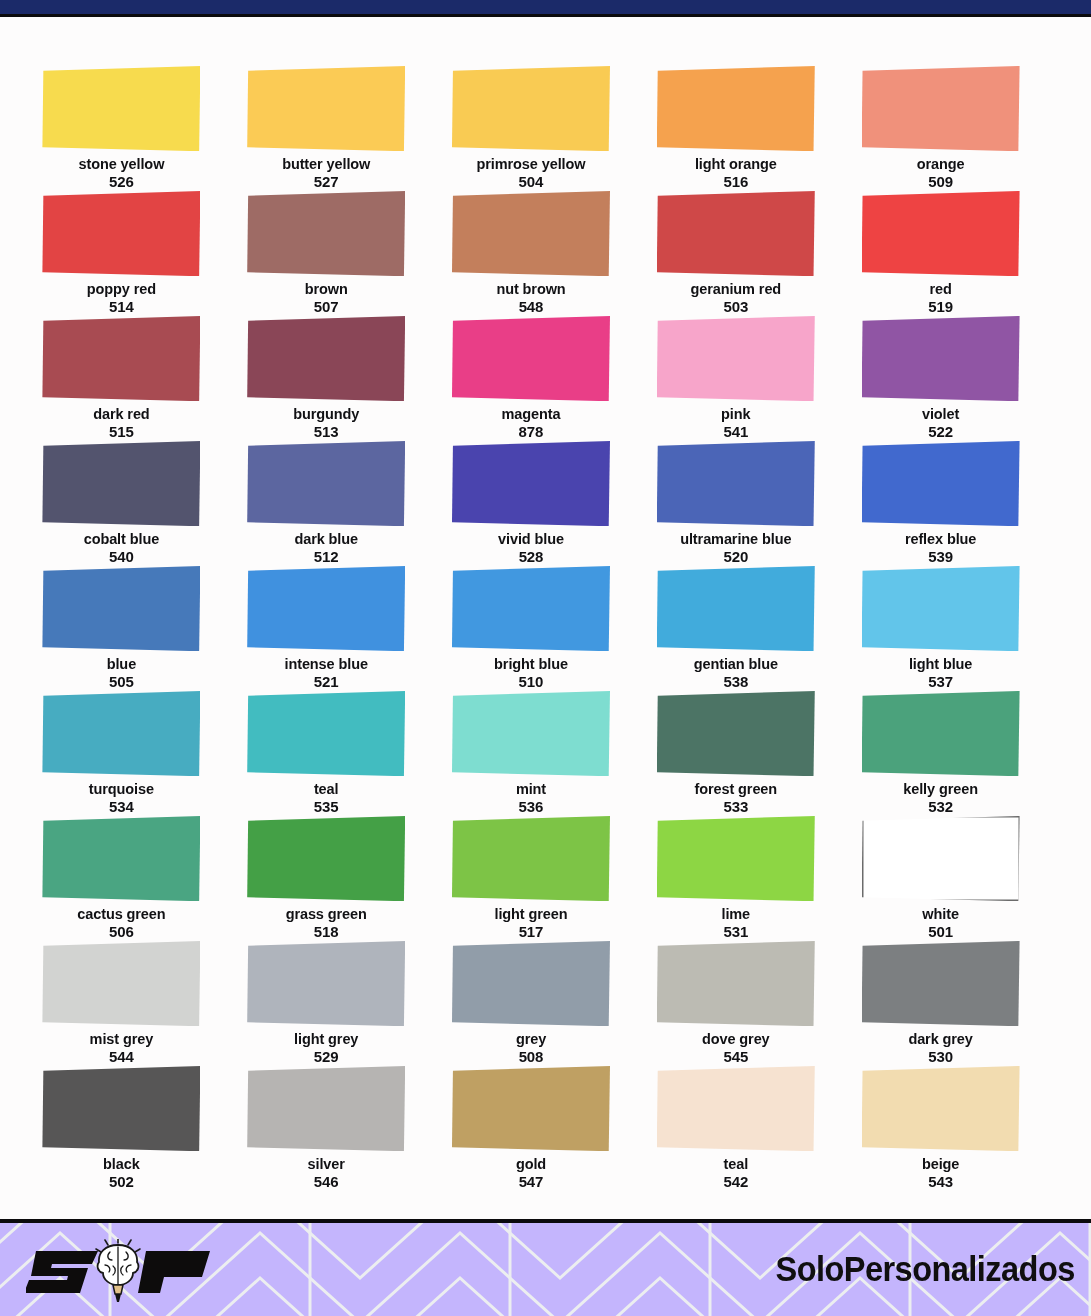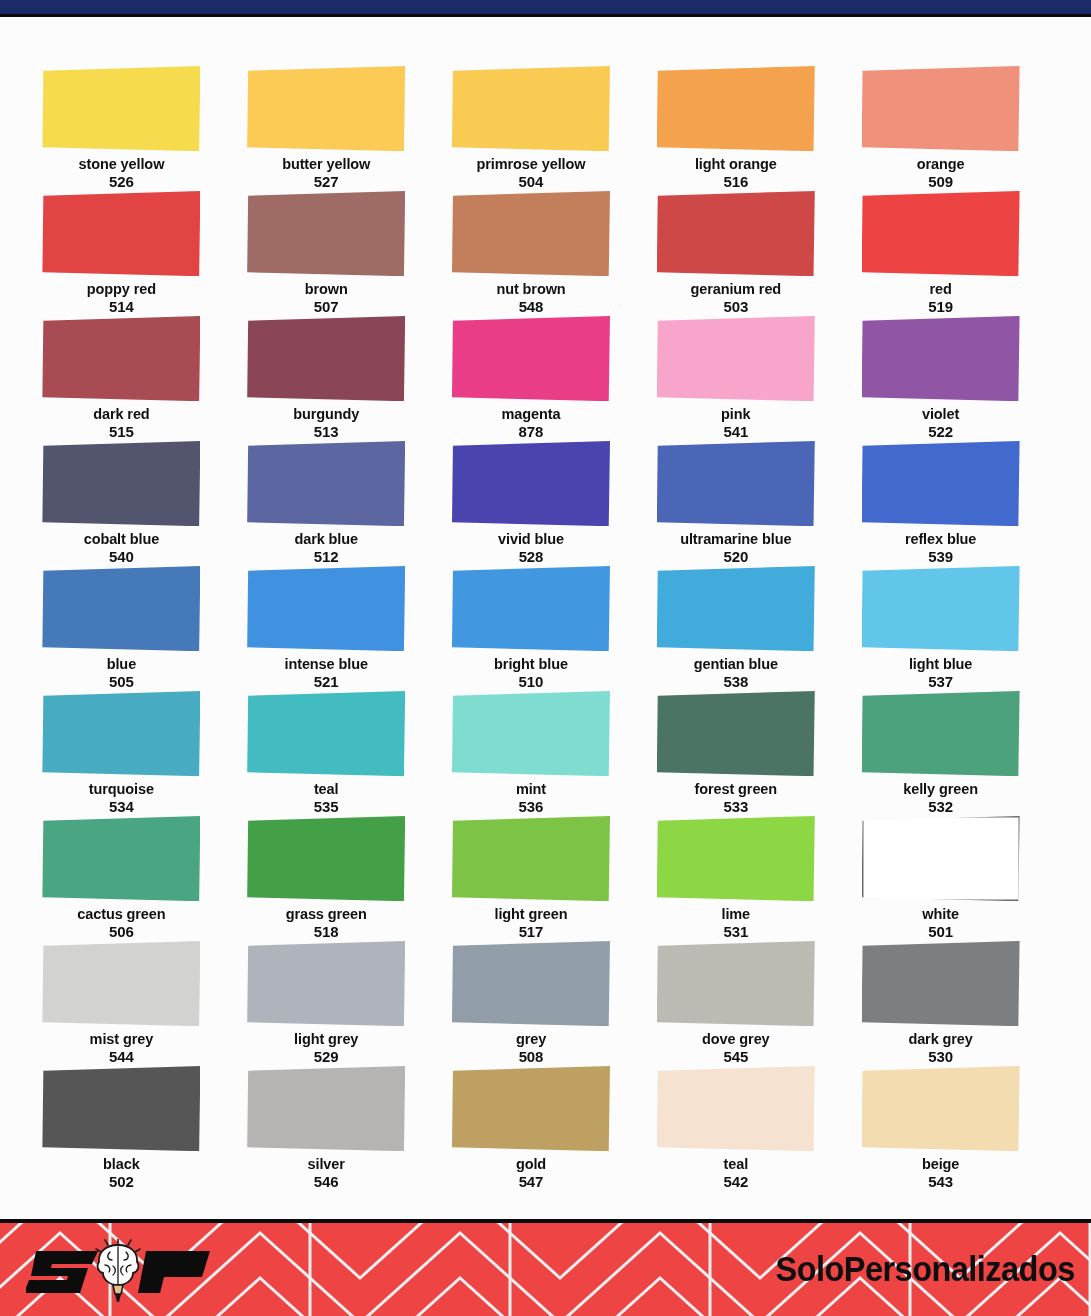--- a/index.html
+++ b/index.html
@@ -103,21 +103,21 @@
     width: 1091px;
     height: 4px;
     background: #0b0b0d;
   }
 
   #footer {
     position: absolute;
     left: 0; top: 1223px;
     width: 1091px;
     height: 93px;
-    background: #ef4444;
+    background: #c4b5fd;
     overflow: hidden;
   }
 
   #footer-watermark {
     position: absolute;
     inset: 0;
     opacity: 1;
   }
 
   #logo-mark {

